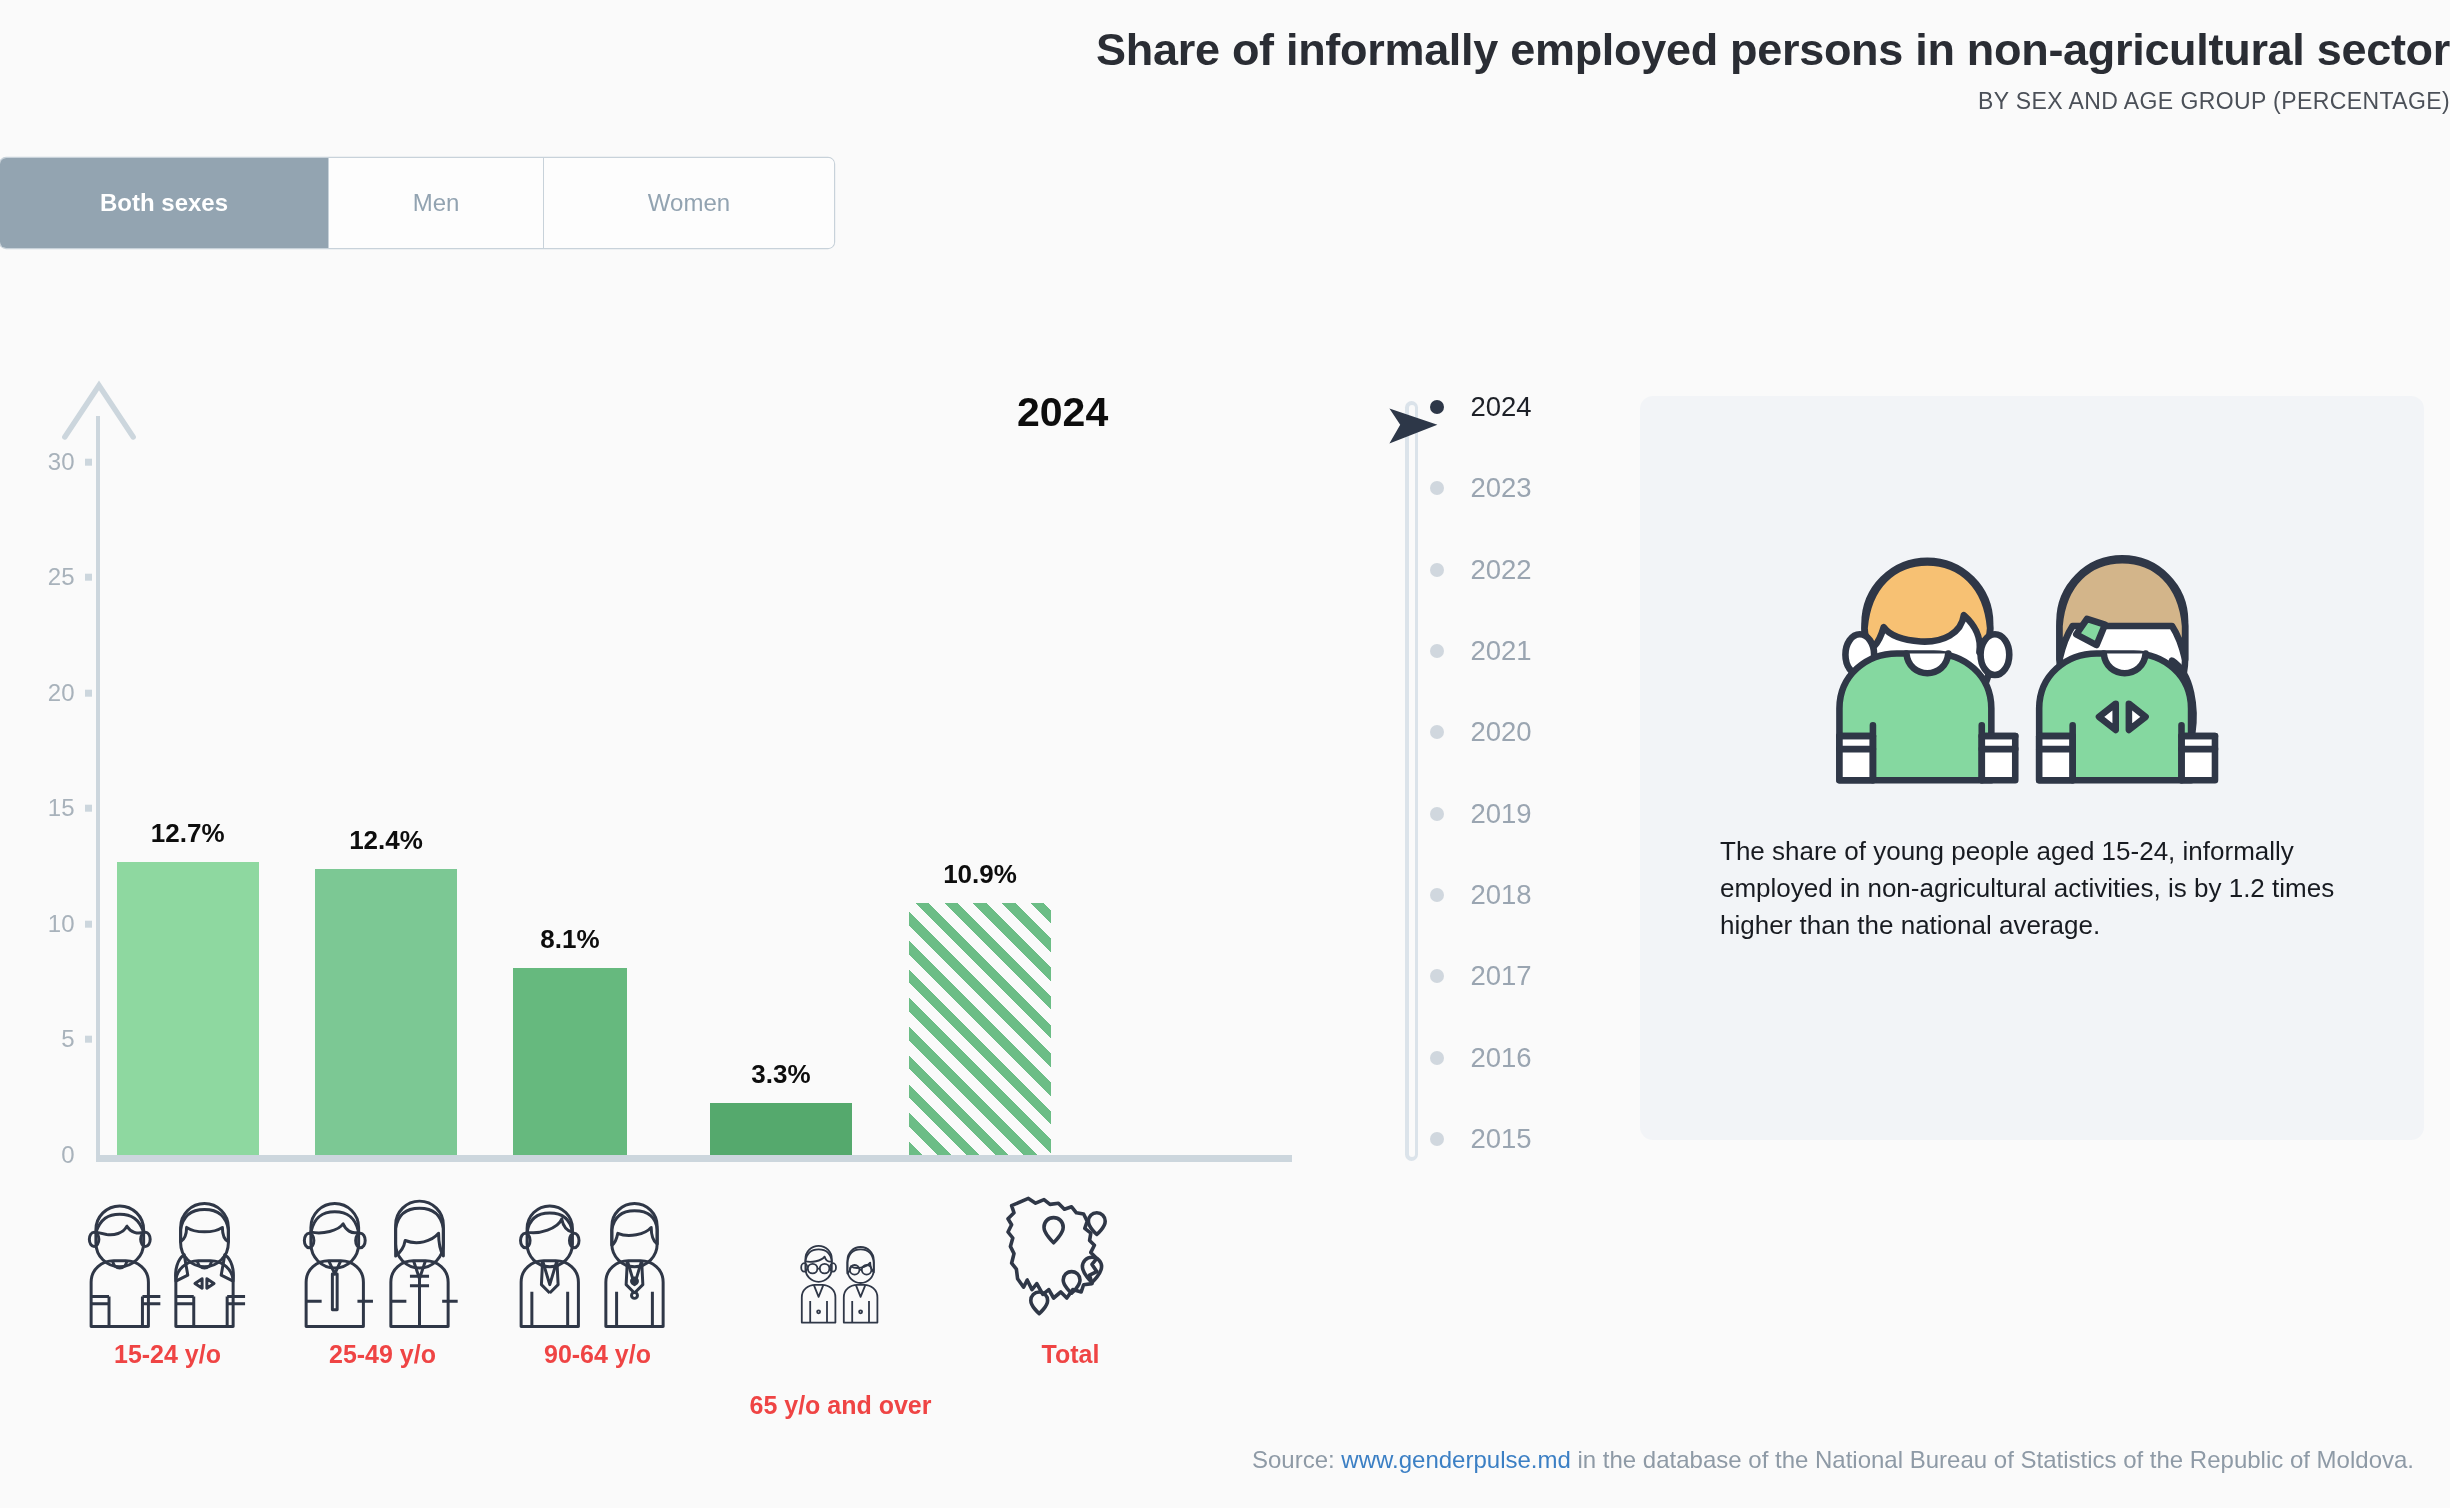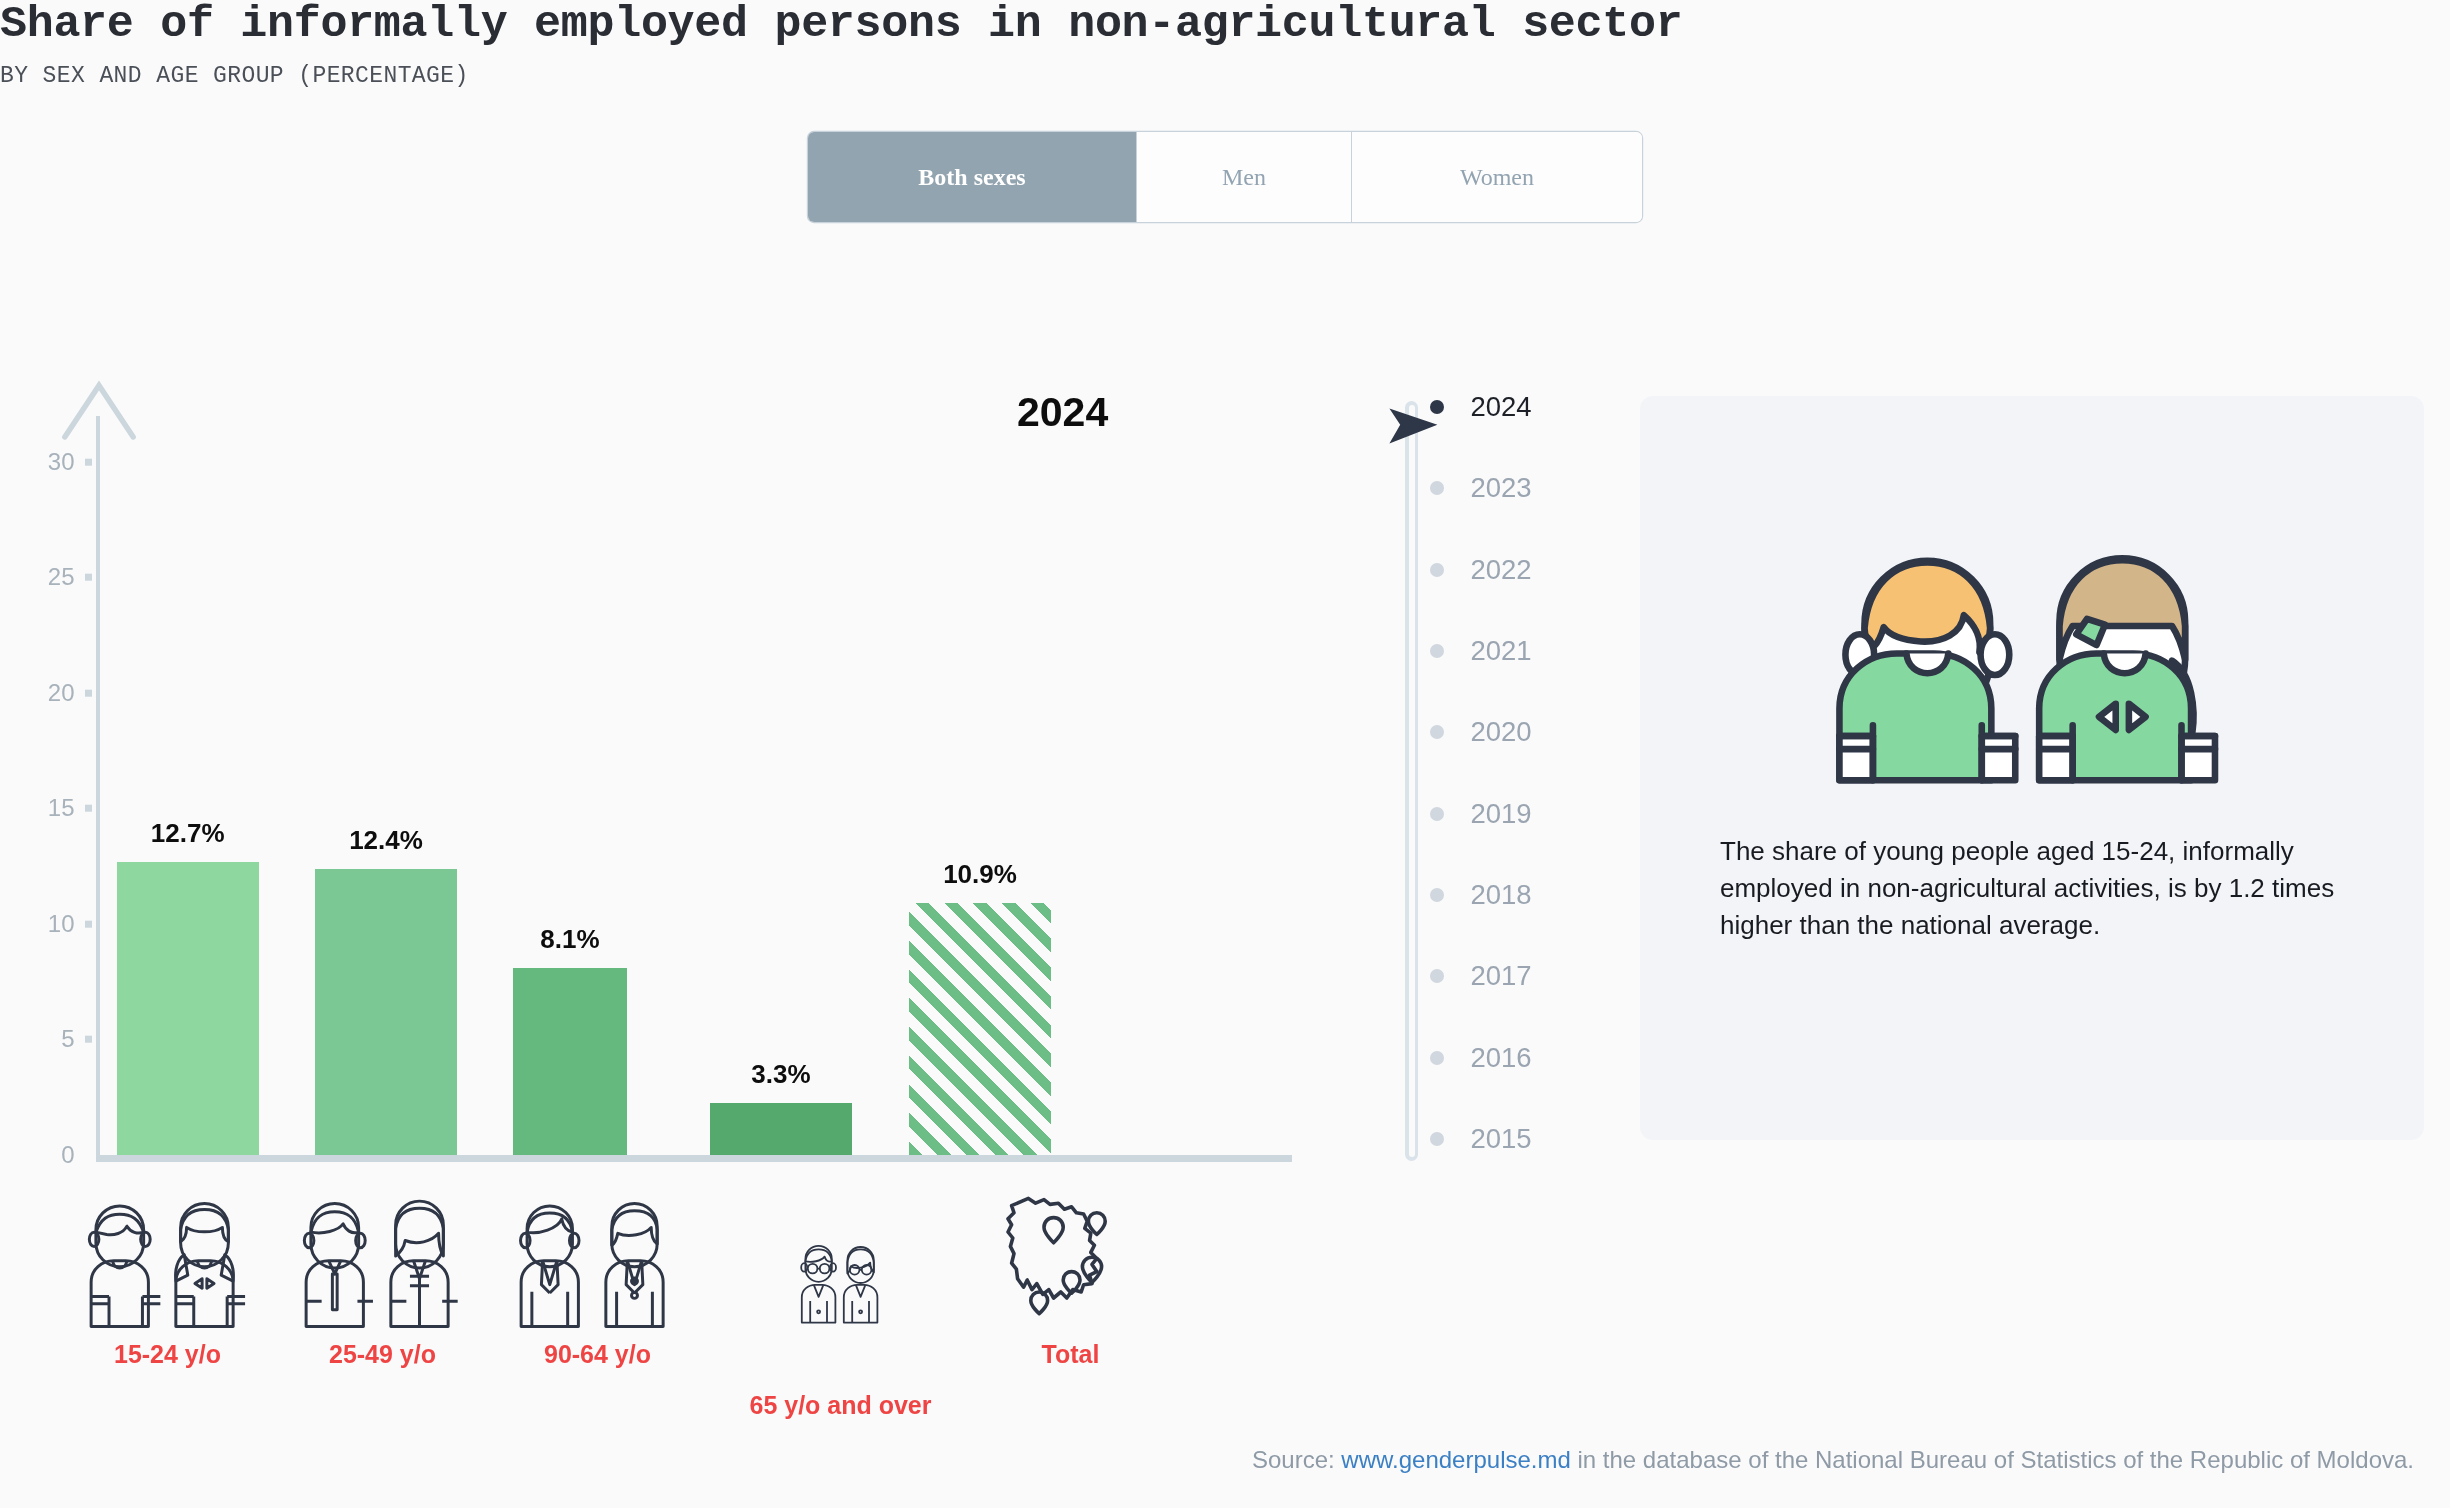--- a/index.html
+++ b/index.html
@@ -11,38 +11,38 @@
   body {
     width: 2450px;
     height: 1509px;
     font-family: "Liberation Sans", sans-serif;
     color: #232730;
     overflow: hidden;
     position: relative;
   }
 
   
-  .header { text-align: left; font-family: Liberation Mono, monospace; }
+  .header { padding-top: 25px; text-align: right; }
   .chart-title {
     font-size: 45px;
     font-weight: bold;
     color: #2a2d34;
     letter-spacing: -0.3px;
     margin: 0;
     line-height: 1.1;
   }
   .chart-subtitle {
     font-size: 23px;
     color: #4b5058;
     letter-spacing: 0.4px;
     margin-top: 13px;
   }
 
   
-  .tabs-wrap { display: flex; justify-content: center; margin-top: 43px; font-family: Liberation Serif, serif; }
+  .tabs-wrap { display: flex; margin-top: 43px; }
   .tabs {
     display: flex;
     border-radius: 6px;
     overflow: hidden;
     box-shadow: 0 0 0 1.2px #c8d2da;
     background: #fdfdfd;
   }
   .tab {
     font-size: 24px;
     color: #92a3b1;

